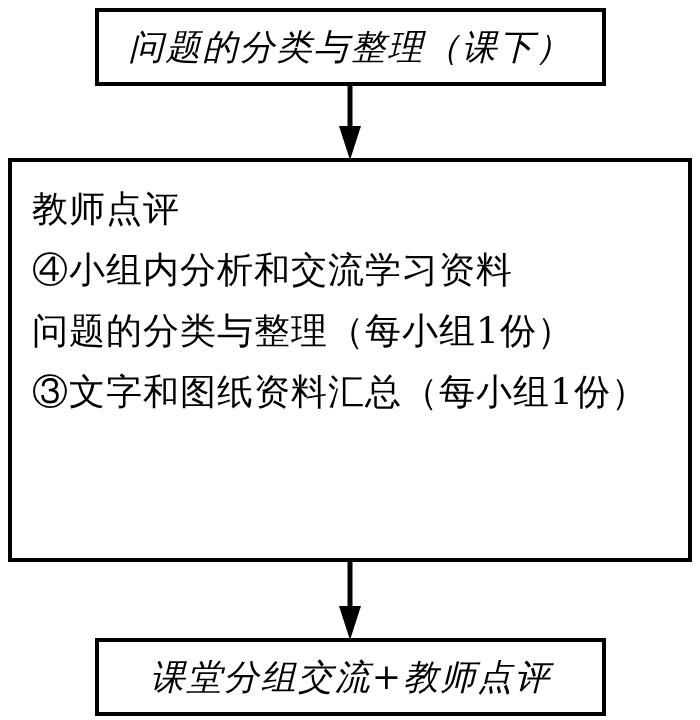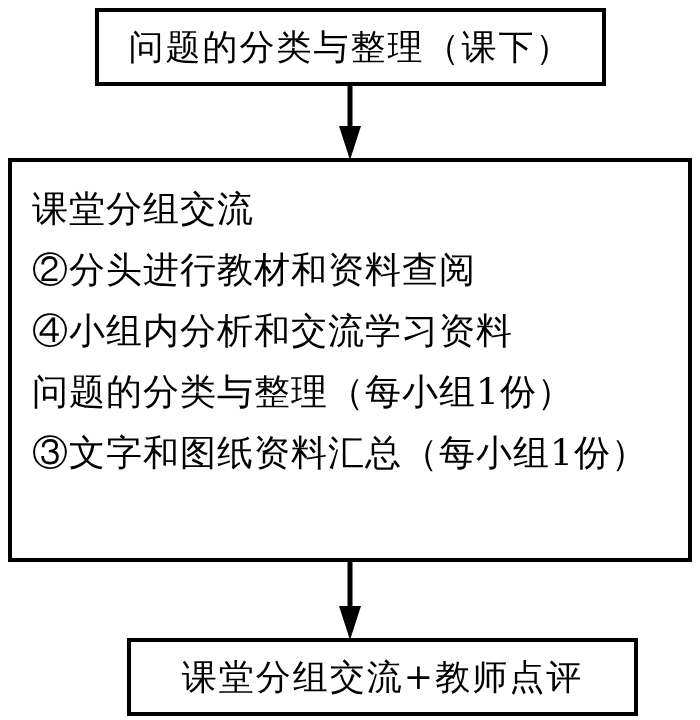--- a/index.html
+++ b/index.html
@@ -20,20 +20,21 @@
     position: absolute;
     box-sizing: border-box;
     border: 4px solid #000000;
     background: #ffffff;
   }
   .flow-box.centered {
     display: flex;
     align-items: center;
     justify-content: center;
     text-align: left;
+    font-style: italic;
   }
   #top-box {
     left: 95px;
     top: 8px;
     width: 511px;
     height: 78px;
     font-size: 35px;
     letter-spacing: 2px;
   }
   #middle-box {
@@ -49,21 +50,20 @@
     white-space: nowrap;
     letter-spacing: 1px;
   }
   #bottom-box {
     left: 95px;
     top: 638px;
     width: 511px;
     height: 78px;
     font-size: 35px;
     letter-spacing: 2px;
-    margin-left: 32px;
   }
   .arrow {
     position: absolute;
     left: 335px;
     width: 30px;
   }
   #arrow-1 { top: 84px;  height: 76px; }
   #arrow-2 { top: 560px; height: 80px; }
 </style>
 </head>
@@ -74,22 +74,21 @@
   <div id="top-box" class="flow-box centered">
     <span>问题的分类与整理（课下）</span>
   </div>
 
   <svg id="arrow-1" class="arrow" viewBox="0 0 30 76" aria-hidden="true">
     <line x1="15" y1="0" x2="15" y2="46" stroke="#000000" stroke-width="5"></line>
     <polygon points="4,42 26,42 15,76" fill="#000000"></polygon>
   </svg>
 
   <div id="middle-box" class="flow-box">
-    <div class="step-item">课堂分组交流</div>
-    <div class="step-item">②分头进行教材和资料查阅</div>
+    <div class="step-item">教师点评</div>
     <div class="step-item">④小组内分析和交流学习资料</div>
     <div class="step-item">问题的分类与整理（每小组1份）</div>
     <div class="step-item">③文字和图纸资料汇总（每小组1份）</div>
   </div>
 
   <svg id="arrow-2" class="arrow" viewBox="0 0 30 80" aria-hidden="true">
     <line x1="15" y1="0" x2="15" y2="50" stroke="#000000" stroke-width="5"></line>
     <polygon points="4,46 26,46 15,80" fill="#000000"></polygon>
   </svg>
 

